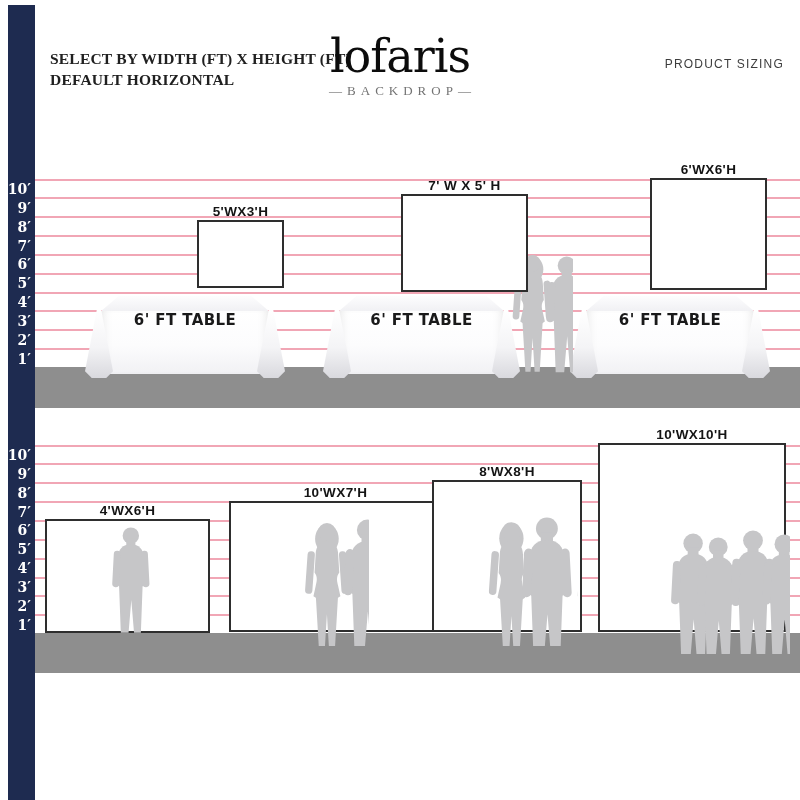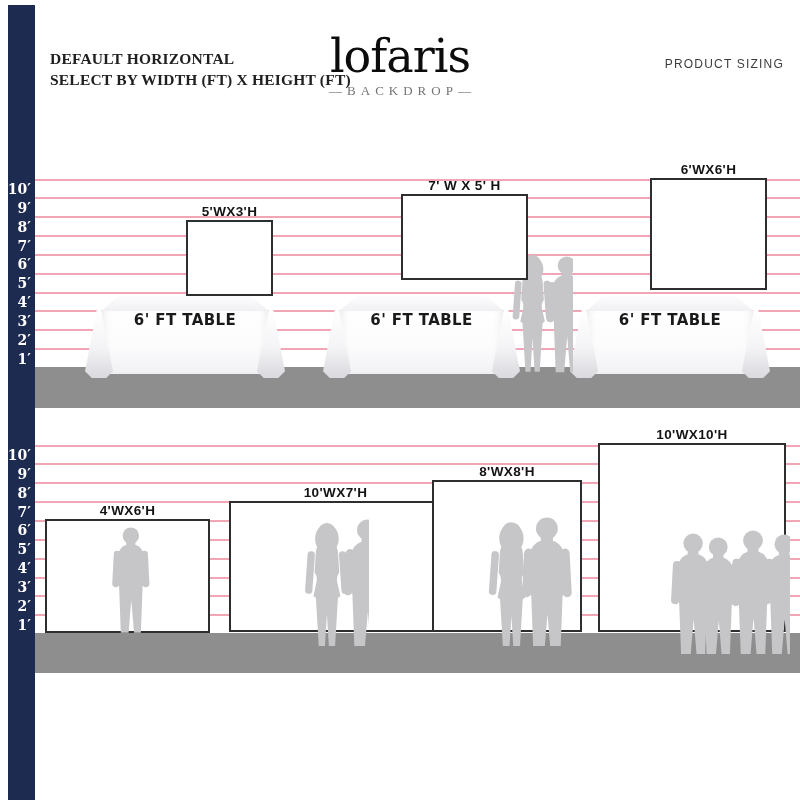--- a/index.html
+++ b/index.html
@@ -85,22 +85,22 @@
       <path d="M11,64 L31,64 L28,115 L23,115 L21,82 L19,115 L14,115 Z"></path>
     </symbol>
   </defs>
 </svg>
 
 <div class="canvas">
 
   <div class="ruler-bar"></div>
 
   <div class="subtitle">
+    <div>SELECT BY WIDTH (FT) X HEIGHT (FT)</div>
     <div>DEFAULT HORIZONTAL</div>
-    <div>SELECT BY WIDTH (FT) X HEIGHT (FT)</div>
   </div>
   <div class="brand">
     <div class="brand-name">lofaris</div>
     <div class="brand-sub">—BACKDROP—</div>
   </div>
   <div class="right-title">PRODUCT SIZING</div>
 
   <div class="ruler-section" id="sec-top">
       <div class="grid-line" style="top: 178.5px;"></div>
       <div class="ruler-num" style="top: 180px;">10′</div>
@@ -167,24 +167,24 @@
   </div>
   <div class="table" style="left:585px;width:170px;">
     <div class="table-top"></div>
     <div class="table-cloth">
       <div class="table-label">6' FT TABLE</div>
     </div>
     <div class="fold fold-l"></div>
     <div class="fold fold-r"></div>
   </div>
 
-  <div class="backdrop bd-top" style="left:138px;top:220px;width:87px;height:76px;">
+  <div class="backdrop bd-top" style="left:149px;top:220px;width:87px;height:68px;">
     <span class="bd-label">5'WX3'H</span>
   </div>
-  <div class="backdrop bd-top" style="left:353px;top:194px;width:127px;height:86px;">
+  <div class="backdrop bd-top" style="left:353px;top:194px;width:127px;height:98px;">
     <span class="bd-label">7' W X 5' H</span>
   </div>
   <div class="backdrop bd-top" style="left:602px;top:178px;width:117px;height:112px;">
     <span class="bd-label">6'WX6'H</span>
   </div>
 
   <svg class="sil sil-front" style="left:487px;top:252px;" width="86" height="122" viewBox="0 0 86 122">
     <use href="#fig-woman" transform="translate(3,2) scale(0.99)"></use>
     <use href="#fig-man" transform="translate(38,4) scale(0.97)"></use>
   </svg>

